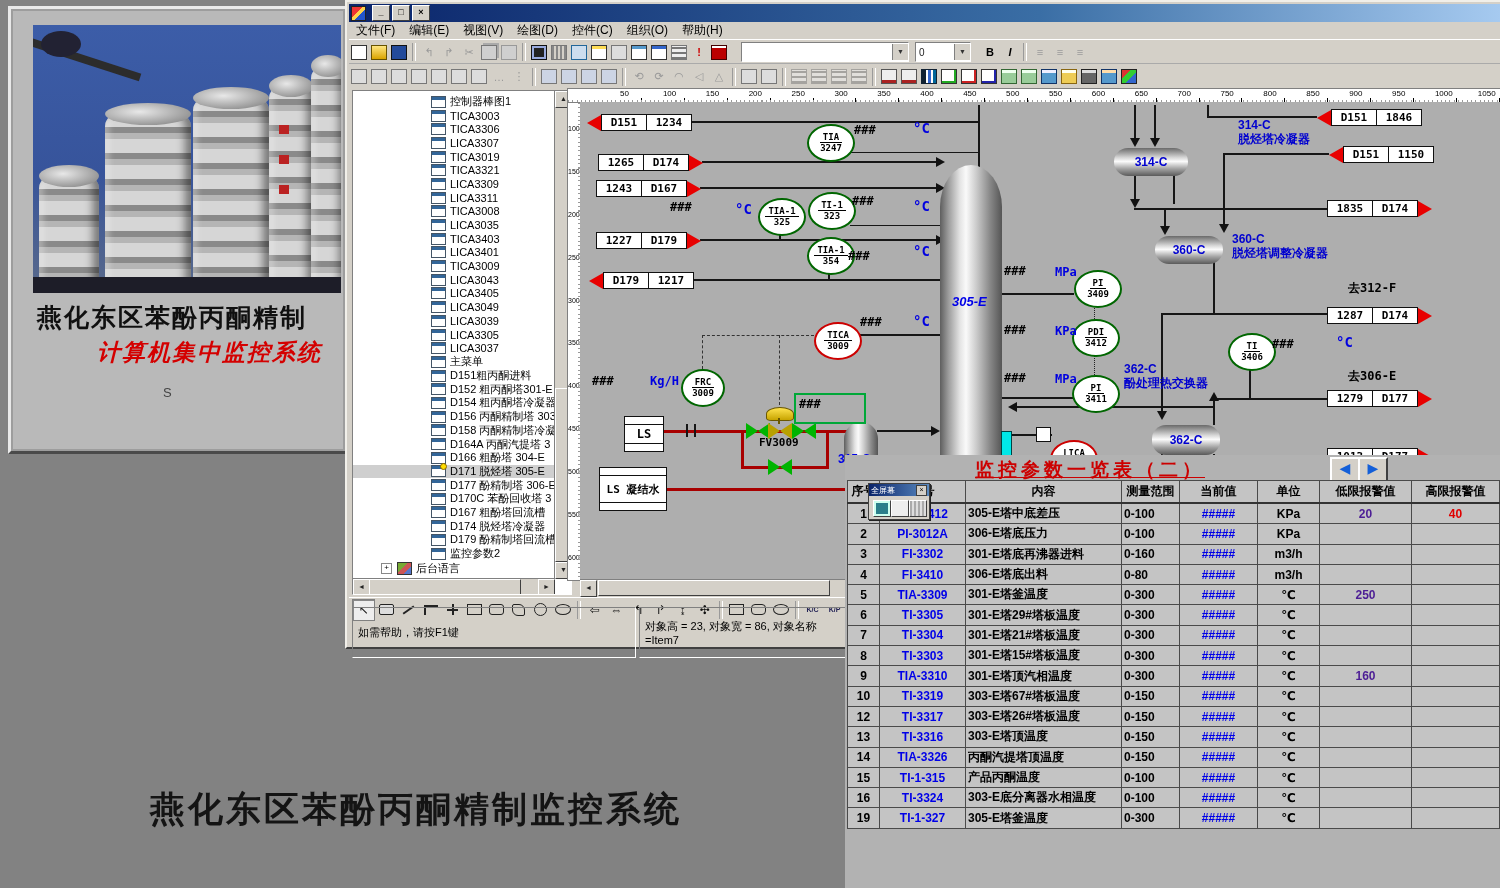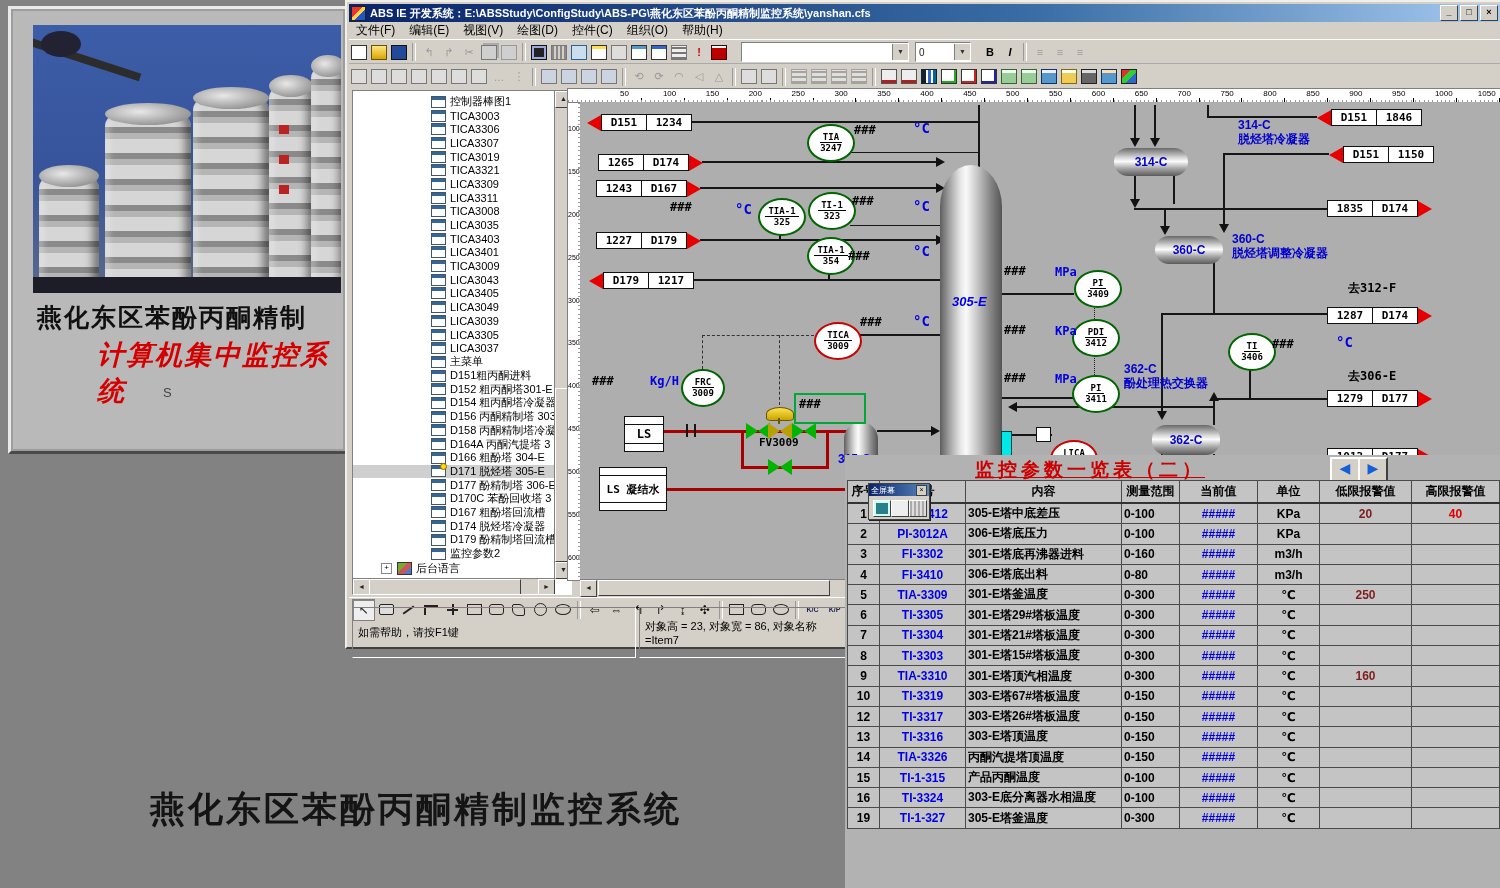--- a/index.html
+++ b/index.html
@@ -10,21 +10,21 @@
   
   #intro-card{left:8px;top:6px;width:334px;height:442px;background:#b9b9b9;
     border-top:3px solid #e9e9e9;border-left:3px solid #e9e9e9;border-right:3px solid #4a4a4a;border-bottom:3px solid #4a4a4a;
     box-shadow:inset 0 0 0 2px #9d9d9d;}
   #intro-photo{left:22px;top:16px;width:308px;height:268px;background:linear-gradient(180deg,#3c5da8 0%,#37549b 55%,#5a6a8a 100%);overflow:hidden;}
   .tower{position:absolute;background:repeating-linear-gradient(180deg,#d6d6d6 0 14px,#8a8a8a 14px 20px,#b5b5b5 20px 26px);border-radius:14px 14px 0 0;box-shadow:inset -6px 0 8px rgba(0,0,0,.45),inset 4px 0 6px rgba(255,255,255,.35);}
   .tower .dome{position:absolute;left:0;top:-10px;width:100%;height:22px;border-radius:50%;background:radial-gradient(ellipse at 40% 40%,#e8e8e8,#777);}
   .rmark{position:absolute;width:10px;height:9px;background:#b22;}
   .pipe{position:absolute;background:#2c2c2c;}
   #intro-text1{left:26px;top:292px;font-size:25px;font-weight:bold;color:#101010;font-family:"Liberation Serif","DejaVu Serif",serif;letter-spacing:2px;}
-  #intro-text2{left:86px;top:328px;font-size:27px;font-weight:bold;font-style:italic;color:#d40000;font-family:"Liberation Serif","DejaVu Serif",serif;letter-spacing:2px;}
+  #intro-text2{left:86px;top:328px;font-size:23px;font-weight:bold;font-style:italic;color:#d40000;font-family:"Liberation Serif","DejaVu Serif",serif;letter-spacing:2px;}
   #intro-text3{left:152px;top:376px;font-size:13px;color:#444;}
 
   
   #desktop-caption{left:150px;top:786px;font-size:35px;font-weight:bold;color:#141414;letter-spacing:3px;}
 
   
   #main-window{left:345px;top:0;width:1155px;height:645px;background:#d4d0c8;
     border-top:2px solid #f1efe9;border-left:2px solid #f1efe9;border-right:2px solid #404040;border-bottom:2px solid #404040;}
   #titlebar{left:2px;top:2px;right:2px;height:18px;background:linear-gradient(90deg,#0a246a,#3a6ea5 60%,#a6caf0);display:flex;align-items:center;padding:0 2px;}
   #title-icon{width:13px;height:13px;margin-right:4px;background:linear-gradient(135deg,#e33 0 40%,#ffd24a 40% 60%,#2255cc 60%);border:1px solid #222;}
@@ -168,21 +168,21 @@
   .navbtn{position:absolute;top:2px;width:26px;height:22px;background:#d4d0c8;border-top:2px solid #fff;border-left:2px solid #fff;border-right:2px solid #404040;border-bottom:2px solid #404040;color:#1560d8;font-size:14px;text-align:center;line-height:19px;}
   #mtable{position:absolute;left:2px;top:25px;width:652px;border-collapse:collapse;table-layout:fixed;font-size:12px;}
   #mtable th,#mtable td{border:1px solid #4a4a4a;background:#c4c4c4;height:19.3px;padding:0 2px;overflow:hidden;white-space:nowrap;font-weight:bold;color:#000;}
   #mtable thead th{height:21px;text-align:center;border-bottom:2px solid #333;}
   #mtable td:nth-child(1){text-align:center;}
   #mtable td:nth-child(2){text-align:center;color:#0000e8;}
   #mtable td:nth-child(3){text-align:left;}
   #mtable td:nth-child(4){text-align:left;}
   #mtable td:nth-child(5){text-align:center;color:#0000e8;}
   #mtable td:nth-child(6){text-align:center;}
-  #mtable td:nth-child(7){text-align:center;color:#7f1d1d;}
+  #mtable td:nth-child(7){text-align:center;color:#4c1d95;}
   #mtable td:nth-child(8){text-align:center;color:#e00000;}
   #fullscreen-bar{position:absolute;left:23px;top:28px;width:60px;height:35px;background:#d4d0c8;border:1px solid #404040;box-shadow:1px 1px 0 #222;}
   #fullscreen-bar .fsb-title{height:12px;background:linear-gradient(90deg,#0a246a,#5a8ac0);color:#fff;font-size:8px;display:flex;align-items:center;padding:0 2px;}
   #fullscreen-bar .fsb-close{margin-left:auto;width:9px;height:9px;background:#d4d0c8;border:1px solid #404040;font-size:7px;line-height:7px;text-align:center;color:#000;}
   .fsb-btn{position:absolute;top:16px;width:16px;height:15px;border-top:1px solid #fff;border-left:1px solid #fff;border-right:1px solid #404040;border-bottom:1px solid #404040;}
   .fsb-scr{background:#2a7f8a;box-shadow:inset 0 0 0 2px #cfe;}
   .fsb-run{background:#eee;}
   .fsb-grid{background:repeating-linear-gradient(90deg,#aaa 0 2px,#ddd 2px 4px);}
 </style>
 </head>
@@ -218,21 +218,20 @@
     <div class="abs" id="intro-text2">计算机集中监控系统</div>
     <div class="abs" id="intro-text3">S</div>
   </div>
 
   <div class="abs" id="desktop-caption">燕化东区苯酚丙酮精制监控系统</div>
 
   <div id="main-window" class="abs">
 
     <div id="titlebar" class="abs">
       <div id="title-icon"></div>
-      <div id="title-text">ABS IE 开发系统：E:\ABSStudy\ConfigStudy\ABS-PG\燕化东区苯酚丙酮精制监控系统\yanshan.cfs</div>
       <div class="tb-btn">_</div>
       <div class="tb-btn">□</div>
       <div class="tb-btn">×</div>
     </div>
 
     <div id="menubar" class="abs">
 
     <span class="menu-item">文件(F)</span>
         <span class="menu-item">编辑(E)</span>
         <span class="menu-item">视图(V)</span>

